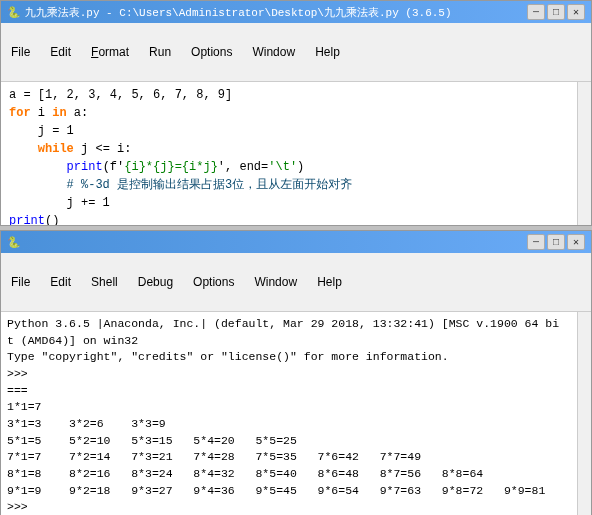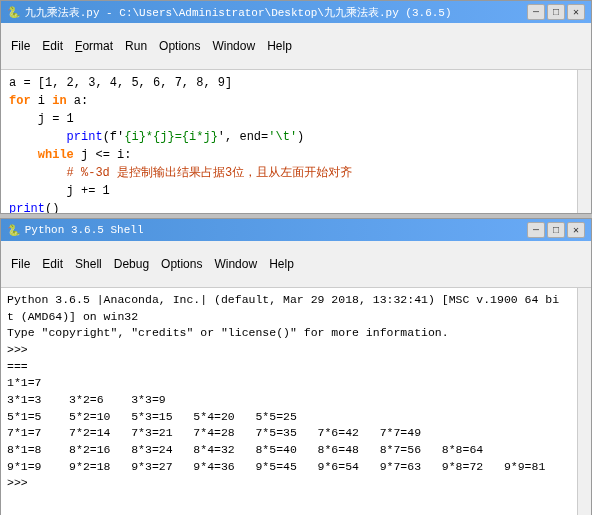--- a/index.html
+++ b/index.html
@@ -51,23 +51,23 @@
       align-items: center;
       justify-content: center;
       font-size: 10px;
       color: #333;
       cursor: pointer;
     }
 
     .menu-bar {
       background: #f0f0f0;
       border-bottom: 1px solid #ccc;
-      padding: 14px 4px;
-      display: flex;
-      gap: 0;
+      padding: 20px 4px;
+      display: flex;
+      gap: 8px;
     }
 
     .menu-item {
       padding: 2px 6px;
       font-size: 12px;
       color: #000;
       cursor: pointer;
       font-family: 'Segoe UI', Arial, sans-serif;
     }
 
@@ -88,21 +88,21 @@
     }
 
     .code-line {
       display: block;
       white-space: pre;
     }
 
     .kw { color: #ff7700; font-weight: bold; margin-top: 16px; }
     .builtin { color: #0000ff; }
     .string { color: #008000; }
-    .comment { color: #c2410c; }
+    .comment { color: #0c4a6e; }
     .normal { color: #000; }
 
     .scrollbar-right {
       position: absolute;
       right: 0;
       top: 0;
       width: 14px;
       height: 100%;
       background: #f0f0f0;
       border-left: 1px solid #ccc;
@@ -173,35 +173,34 @@
     <span class="menu-item">Run</span>
     <span class="menu-item">Options</span>
     <span class="menu-item">Window</span>
     <span class="menu-item">Help</span>
   </div>
   <div class="code-area" style="position:relative;">
     <div class="code-content">
       <span class="code-line"><span class="normal">a = [1, 2, 3, 4, 5, 6, 7, 8, 9]</span></span>
       <span class="code-line"><span class="kw">for</span><span class="normal"> i </span><span class="kw">in</span><span class="normal"> a:</span></span>
       <span class="code-line"><span class="normal">    j = 1</span></span>
+      <span class="code-line"><span class="normal">    </span><span class="kw">while</span><span class="normal"> j &lt;= i:</span></span>
       <span class="code-line"><span class="normal">        </span><span class="builtin">print</span><span class="normal">(f'</span><span class="string">{i}*{j}={i*j}</span><span class="normal">', end=</span><span class="string">'\t'</span><span class="normal">)</span></span>
-      <span class="code-line"><span class="normal">    </span><span class="kw">while</span><span class="normal"> j &lt;= i:</span></span>
       <span class="code-line"><span class="comment">        # %-3d 是控制输出结果占据3位，且从左面开始对齐</span></span>
       <span class="code-line"><span class="normal">        j += 1</span></span>
       <span class="code-line"><span class="builtin">print</span><span class="normal">()</span></span>
     </div>
     <div class="scrollbar-right"></div>
   </div>
 </div>
 
 <div class="shell-window">
   <div class="shell-title-bar">
     <div class="title-bar-left">
       <span>🐍</span>
-      <span>Python 3.6.5 Shell</span>
     </div>
     <div class="title-bar-controls">
       <div class="tb-btn">─</div>
       <div class="tb-btn">□</div>
       <div class="tb-btn">✕</div>
     </div>
   </div>
   <div class="menu-bar">
     <span class="menu-item">File</span>
     <span class="menu-item">Edit</span>

